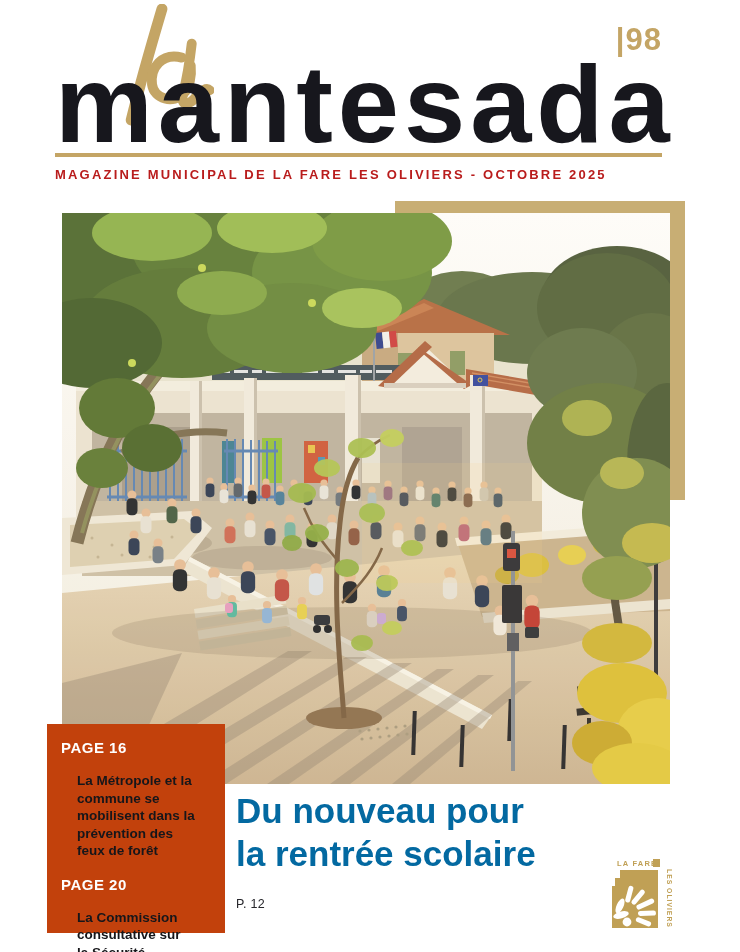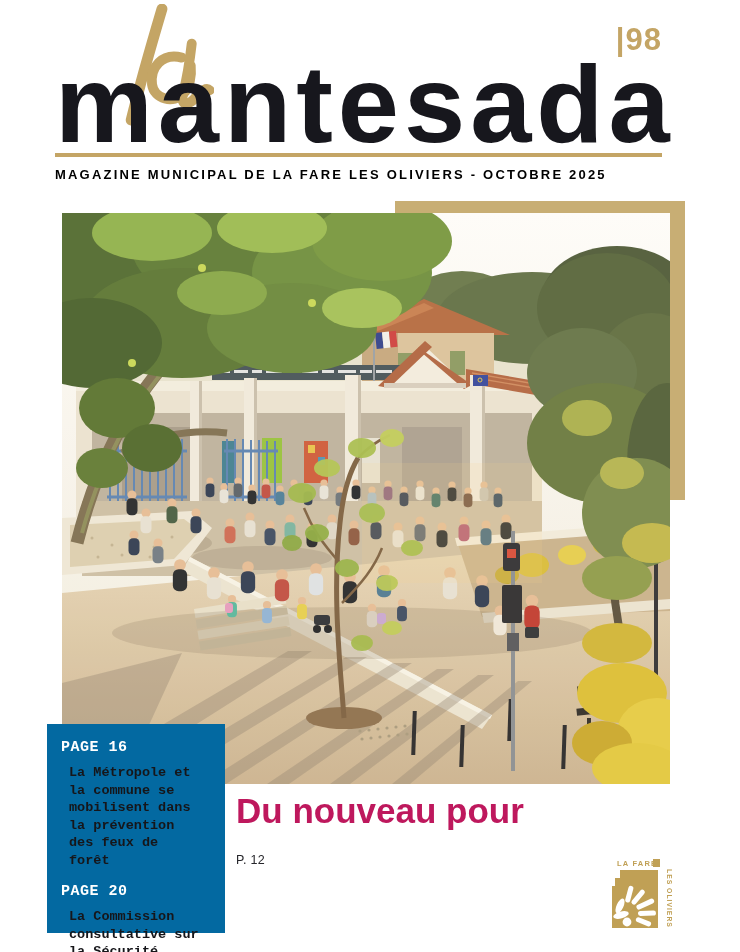--- a/index.html
+++ b/index.html
@@ -6,33 +6,33 @@
   .page{position:relative;width:740px;height:952px;background:#fff;overflow:hidden;
         font-family:"Liberation Sans",sans-serif;}
   
   .issue{position:absolute;top:22px;right:78px;font-size:31px;font-weight:700;
          color:#c4a565;letter-spacing:1px;}
   .title{position:absolute;left:52px;top:46px;margin:3px;font-size:110px;font-weight:700;
          line-height:1;color:#17171d;letter-spacing:5px;white-space:nowrap;}
   .la-script{position:absolute;left:96px;top:4px;width:118px;height:124px;}
   .gold-rule{position:absolute;left:55px;top:153px;width:607px;height:4px;background:#c4a565;}
   .tagline{position:absolute;left:55px;top:167px;font-size:13px;font-weight:700;
-           letter-spacing:2.2px;color:#000000;white-space:nowrap;}
+           letter-spacing:2.2px;color:#b91c1c;white-space:nowrap;}
   
   .backdrop{position:absolute;left:395px;top:201px;width:290px;height:299px;background:#c8ae74;}
   .photo{position:absolute;left:62px;top:213px;width:608px;height:571px;margin:0;}
   
-  .teasers{position:absolute;left:47px;top:724px;width:178px;height:209px;background:#0369a1;
-           box-sizing:border-box;padding:15px 14px;z-index:3;font-family:Liberation Mono, monospace;}
+  .teasers{position:absolute;left:47px;top:724px;width:178px;height:209px;background:#c2410c;
+           box-sizing:border-box;padding:15px 14px;z-index:3;}
   .teaser .plabel{color:#ffffff;font-size:15px;font-weight:700;letter-spacing:.5px;margin:0 0 5px 0;}
-  .teaser .ttext{color:#16161a;font-size:13.5px;font-weight:700;line-height:1.3;margin:8px;}
+  .teaser .ttext{color:#16161a;font-size:13.5px;font-weight:700;line-height:1.3;margin:16px;}
   .teaser + .teaser{margin-top:14px;}
   
   .feature{position:absolute;left:236px;top:789px;}
-  .feature h2{margin:0;font-size:35px;font-weight:700;line-height:1.24;color:#be185d;}
+  .feature h2{margin:0;font-size:35px;font-weight:700;line-height:1.24;color:#0369a1;}
   .pageref{margin-top:21px;font-size:12.5px;color:#26262b;font-weight:400;letter-spacing:.3px;}
   
   .logo{position:absolute;left:604px;top:856px;width:76px;height:84px;}
 </style>
 </head>
 <body>
 
 <div class="page">
 
   <div class="issue">|98</div>
@@ -403,21 +403,21 @@
       <p class="plabel">PAGE 16</p>
       <p class="ttext">La Métropole et la commune se mobilisent dans la prévention des feux de forêt</p>
     </div>
     <div class="teaser">
       <p class="plabel">PAGE 20</p>
       <p class="ttext">La Commission consultative sur la Sécurité Routière et la Mobilité poursuit ses travaux</p>
     </div>
   </aside>
 
   <section class="feature">
-    <h2><span>Du nouveau pour</span><br></h2>
+    <h2><span>Du nouveau pour</span><br><span>la rentrée scolaire</span></h2>
     <div class="pageref">P. 12</div>
   </section>
 
   <svg class="logo" viewBox="0 0 76 84">
     <text x="13" y="10" font-family="Liberation Sans, sans-serif" font-size="7.5" font-weight="bold" fill="#c0a055" letter-spacing="1.2">LA FARE</text>
     <rect x="49" y="3" width="7" height="8" fill="#c0a055"></rect>
     <path d="M16,14 H54 V72 H8 V30 H11 V22 H16 Z" fill="#c0a055"></path>
     <g transform="translate(20,58)">
       <g fill="#ffffff">
         <rect x="12" y="-2.5" width="17" height="5" rx="2.5" transform="rotate(-75)"></rect>

